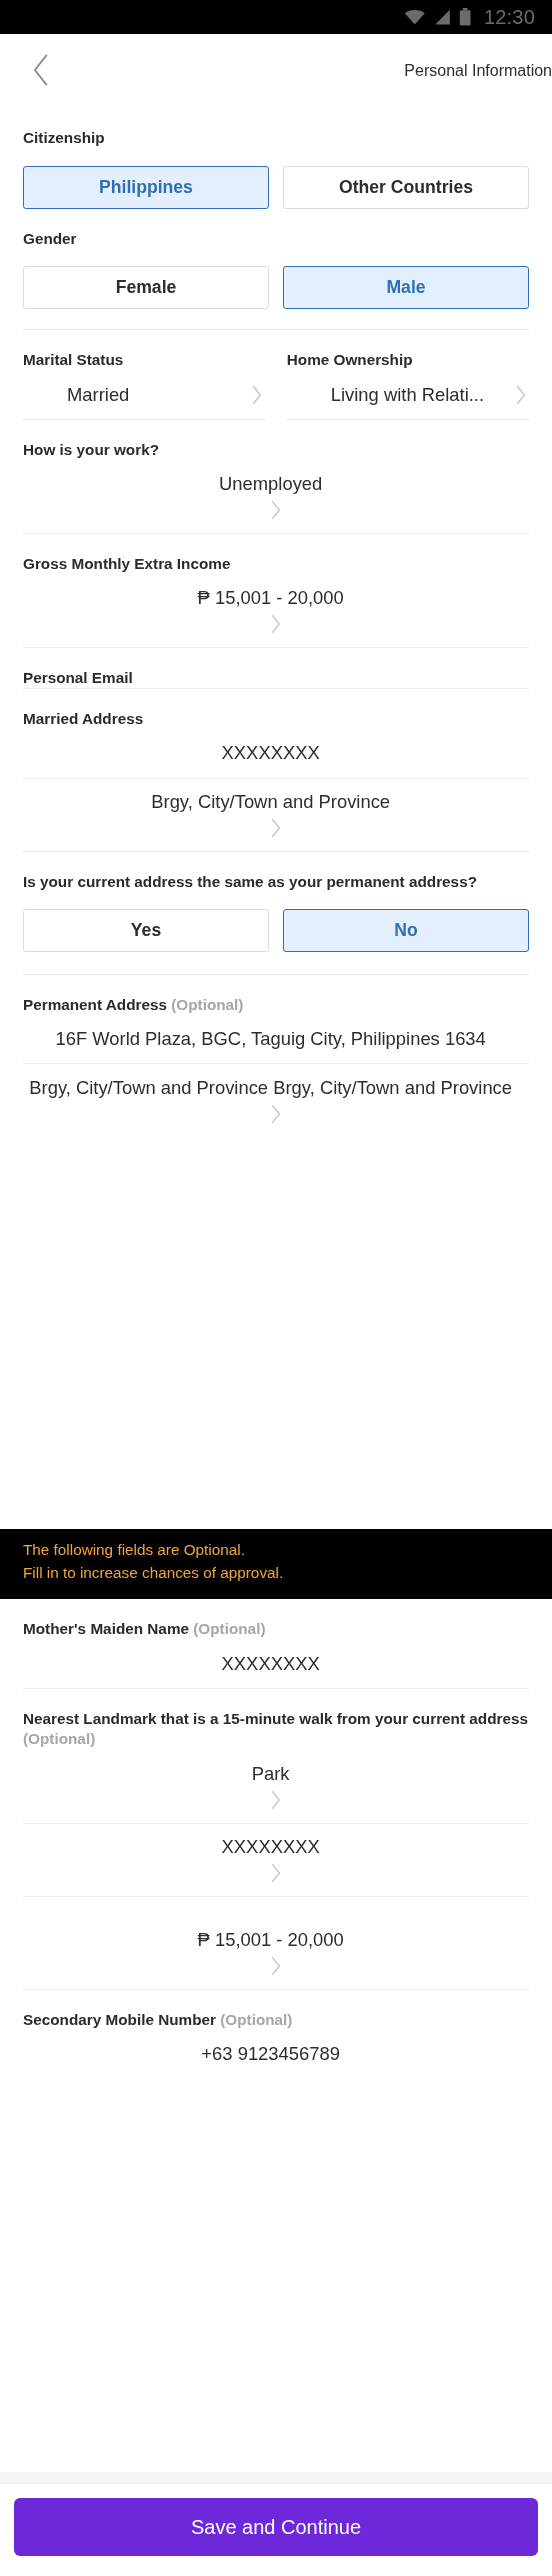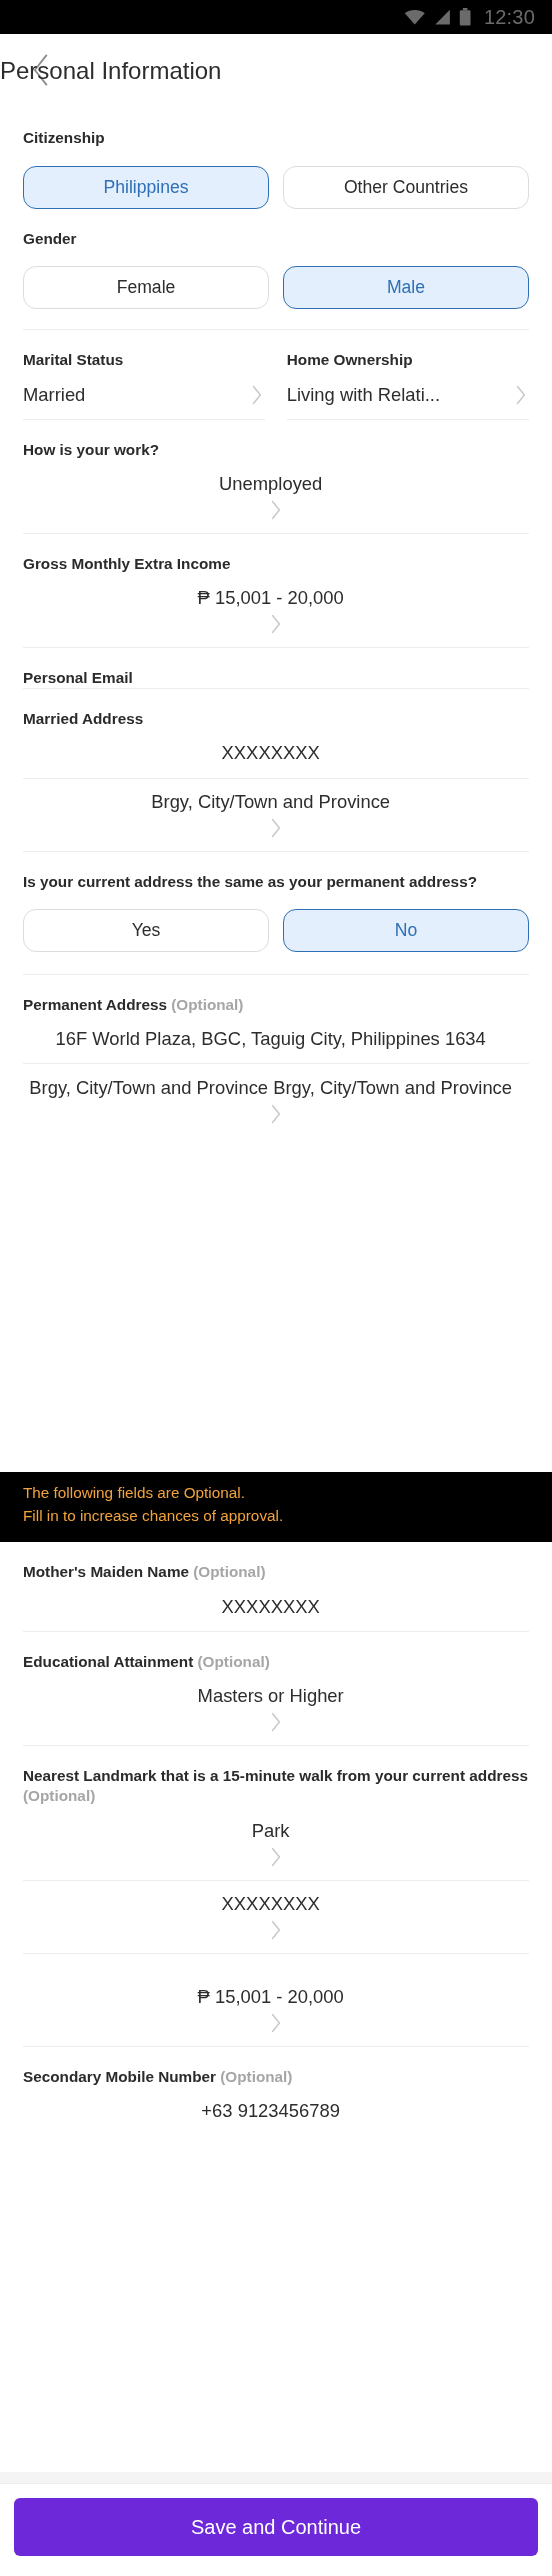--- a/index.html
+++ b/index.html
@@ -53,22 +53,22 @@
     display: flex;
     align-items: center;
     justify-content: center;
     cursor: pointer;
     background: transparent;
     border: none;
   }
   .page-title {
     position: absolute;
     left: 0; right: 0;
-    text-align: left;
-    font-size: 24px;
+    text-align: right;
+    font-size: 16px;
     color: #2d2d2d;
     font-weight: 400;
     pointer-events: none;
   }
 
   
   .body {
     padding: 0 23px;
     flex: 1 1 auto;
   }
@@ -85,30 +85,31 @@
   }
 
   .choice-row {
     display: flex;
     gap: 14px;
     margin-top: 17px;
   }
   .choice-btn {
     flex: 1 1 0;
     height: 43px;
-    border-radius: 13px;
+    border-radius: 3px;
     font-size: 17.6px;
     display: flex;
     align-items: center;
     justify-content: center;
     cursor: pointer;
     background: #ffffff;
     border: 0.8px solid #dcdcdc;
     color: #2d2d2d;
     font-family: "Liberation Sans", sans-serif;
+    font-weight: bold;
   }
   .choice-btn.selected {
     background: #e3effc;
     border: 0.8px solid #2f6fb5;
     color: #2f6fb5;
   }
 
   .block { padding-top: 20px; }
 
   .hr {
@@ -155,20 +156,21 @@
   }
   .two-col > .col:last-child { padding-left: 21.5px; }
   .col .lbl-wrap { padding-top: 20px; }
   .col .val-row {
     display: flex;
     align-items: center;
     justify-content: space-between;
     min-height: 48px;
     padding: 10.7px 0;
     cursor: pointer;
+    margin-left: 44px;
   }
   .col .val-txt {
     font-size: 18.4px;
     color: #2d2d2d;
     white-space: nowrap;
     overflow: hidden;
     text-overflow: ellipsis;
     padding-right: 7.7px;
   }
 
@@ -389,35 +391,20 @@
       <div class="sec-label">
         <span>Mother's Maiden Name</span>
         <span class="opt">(Optional)</span>
       </div>
       <div class="field-value-row static">
         <span class="field-value">XXXXXXXX</span>
       </div>
       <div class="hr"></div>
     </div>
 
-    <div class="block">
-      <div class="sec-label">
-        <span>Educational Attainment</span>
-        <span class="opt">(Optional)</span>
-      </div>
-      <div class="field-value-row">
-        <span class="field-value">Masters or Higher</span>
-        <span class="chev">
-          <svg width="10.7" height="20" viewBox="0 0 14 26">
-              <path d="M2 2 L11 13 L2 24" fill="none" stroke="#c9c9c9" stroke-width="2" stroke-linecap="round" stroke-linejoin="round"></path>
-            </svg>
-        </span>
-      </div>
-      <div class="hr"></div>
-    </div>
 
     <div class="block">
       <div class="sec-label">
         <span>Nearest Landmark that is a 15-minute walk from your current address</span>
         <span class="opt">(Optional)</span>
       </div>
       <div class="field-value-row">
         <span class="field-value">Park</span>
         <span class="chev">
           <svg width="10.7" height="20" viewBox="0 0 14 26">

